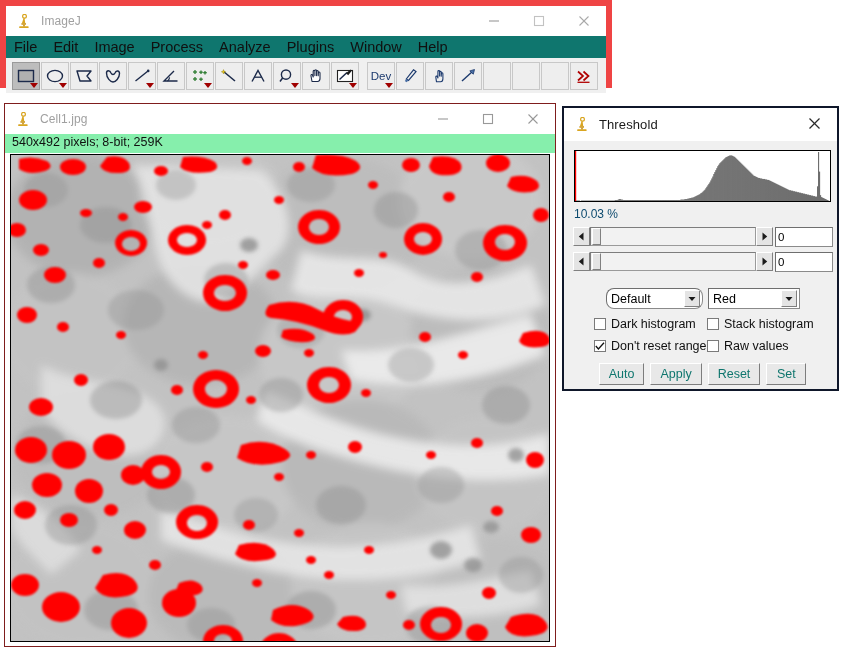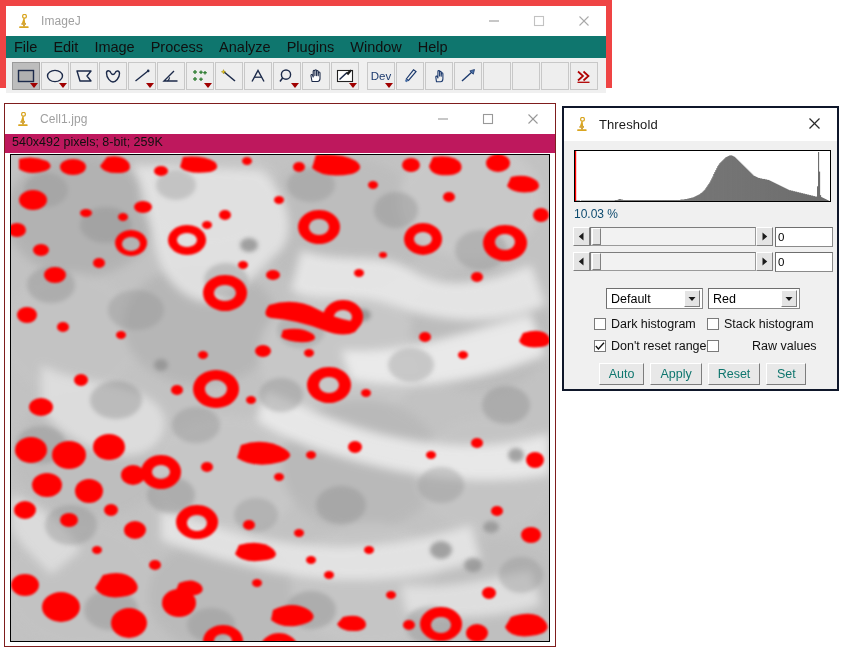--- a/index.html
+++ b/index.html
@@ -108,21 +108,21 @@
     border: 1px solid #7f1d1d;
     box-sizing: border-box;
   }
   #image-window .titlebar { height: 30px; }
   .img-info {
     font-size: 12.5px;
     color: #101010;
     padding-left: 7px;
     height: 19px;
     line-height: 17px;
-    background: #be185d;
+    background: #86efac;
   }
   .canvas-wrap {
     position: absolute;
     left: 5px; top: 50px;
     width: 540px;
     height: 488px;
     border: 1px solid #000000;
     box-sizing: border-box;
     overflow: hidden;
     background: #c9c9c9;
@@ -1040,21 +1040,21 @@
       <div class="sl-thumb"></div>
     </div>
     <div class="sl-arrow">
       <svg width="7" height="9">
           <path d="M1.5 0.5 L1.5 8.5 L6.2 4.5 Z" fill="#1a1a1a"></path>
         </svg>
     </div>
     <div class="sl-field">0</div>
   </div>
 
-  <div class="combo" style="left:42px; top:180px; width:97px;">
+  <div class="combo" style="left:42px; top:180px; width:97px;border-radius:8px;">
     <span class="combo-label">Default</span>
     <span class="combo-arrow">
       <svg width="8" height="6">
           <path d="M0.5 1 L7.5 1 L4 5 Z" fill="#1a1a1a"></path>
         </svg>
     </span>
   </div>
 
   <div class="combo" style="left:144px; top:180px; width:92px;">
     <span class="combo-label">Red</span>
@@ -1077,21 +1077,21 @@
 
   <div class="cbrow" style="left:30px; top:231px;justify-content:center;">
     <span class="cbox">
       <svg width="10" height="9">
           <path d="M0.8 4 L3.4 7 L9 0.8" fill="none" stroke="#111" stroke-width="1.3"></path>
         </svg>
     </span>
     <span class="cb-label">Don't reset range</span>
   </div>
 
-  <div class="cbrow" style="left:143px; top:231px;gap:28px;">
+  <div class="cbrow" style="left:143px; top:231px;">
     <span class="cbox"></span>
     <span class="cb-label">Raw values</span>
   </div>
 
   <div class="btnrow" style="top:255px;">
     <div class="pbtn">Auto</div>
     <div class="pbtn">Apply</div>
     <div class="pbtn">Reset</div>
     <div class="pbtn">Set</div>
   </div>

